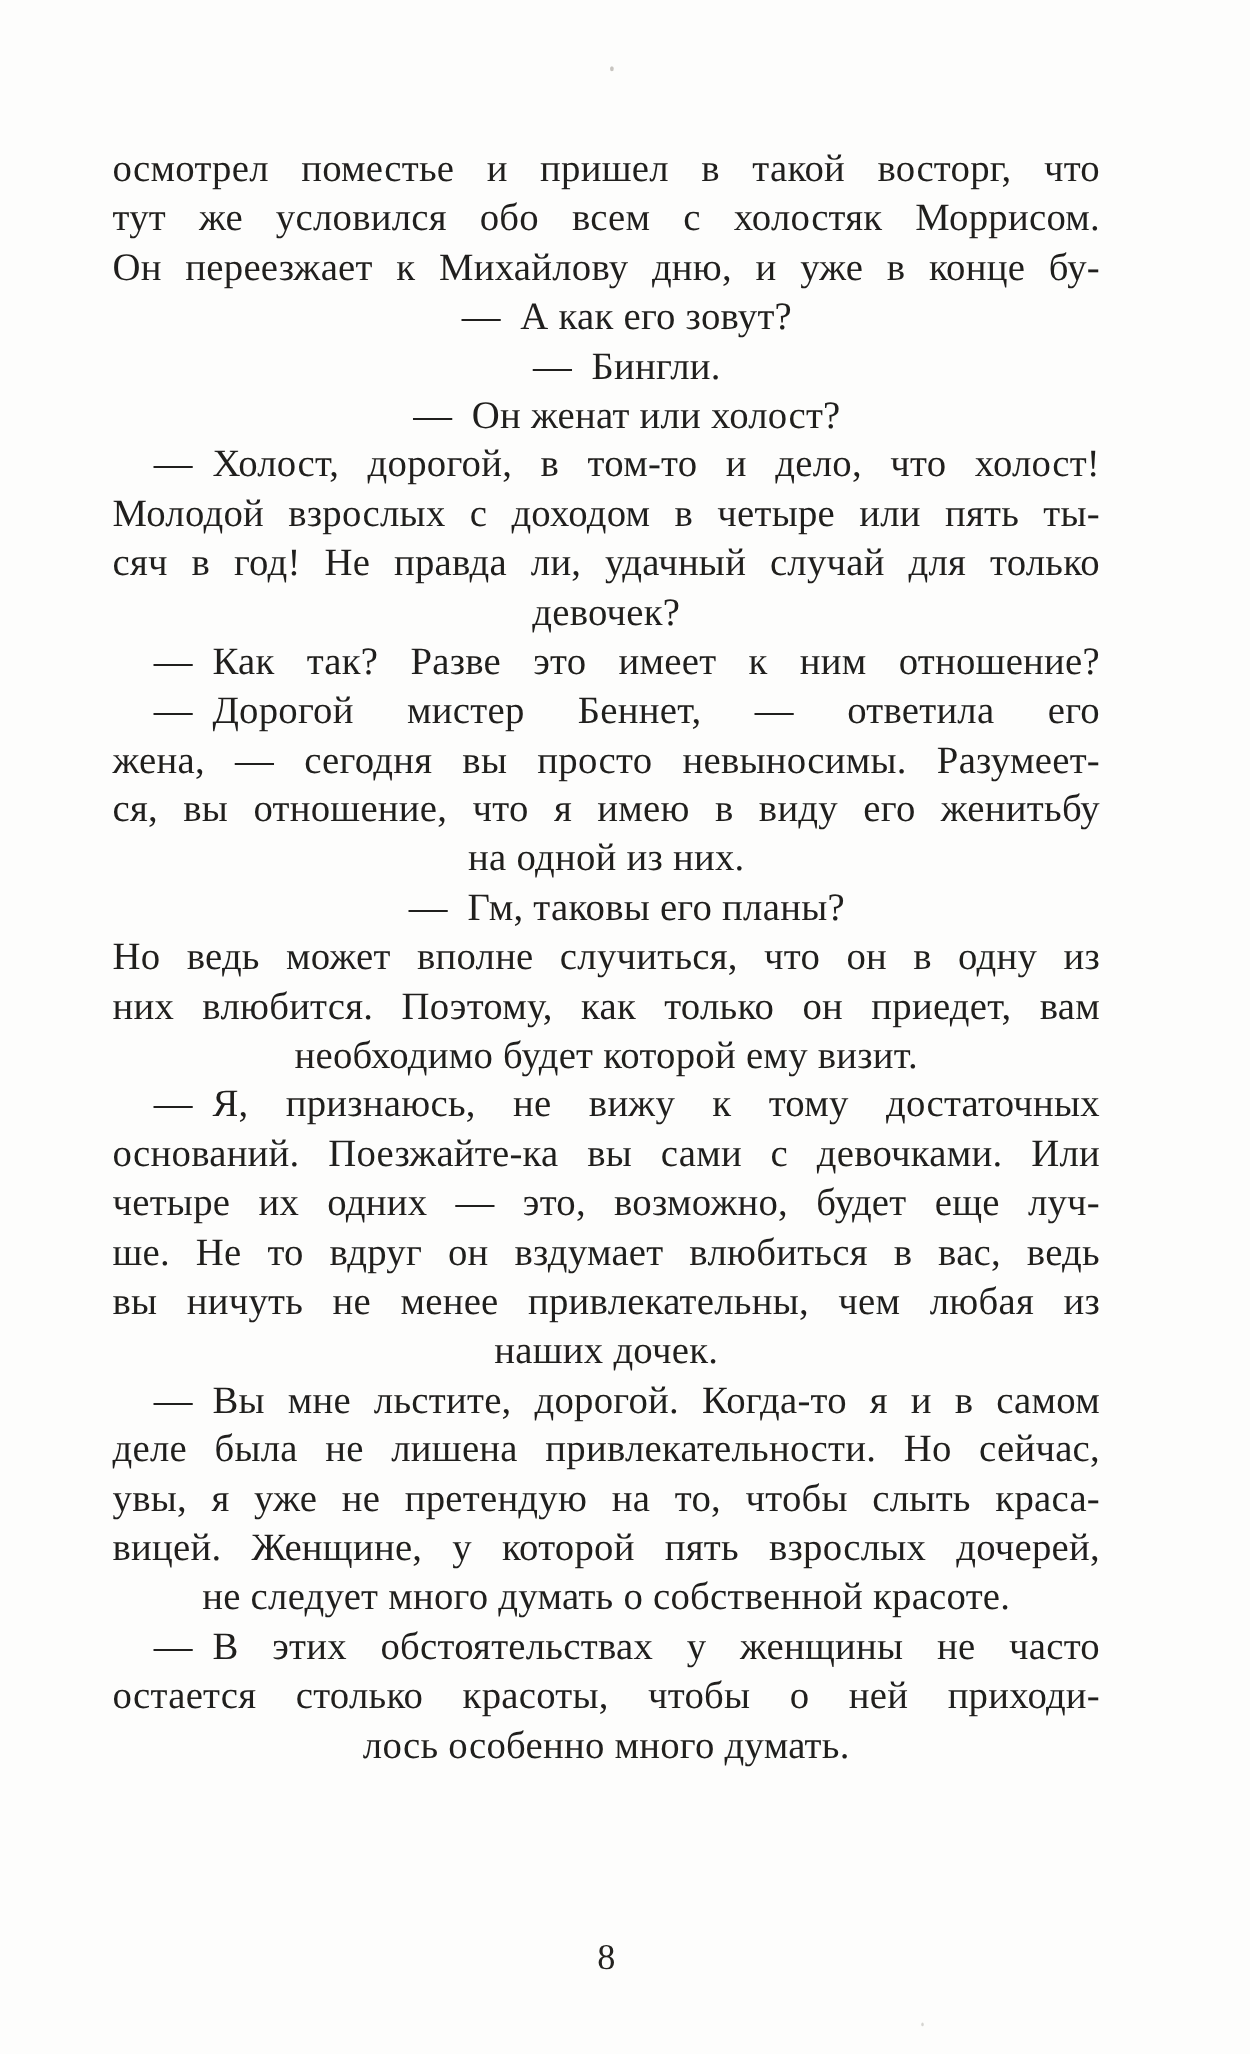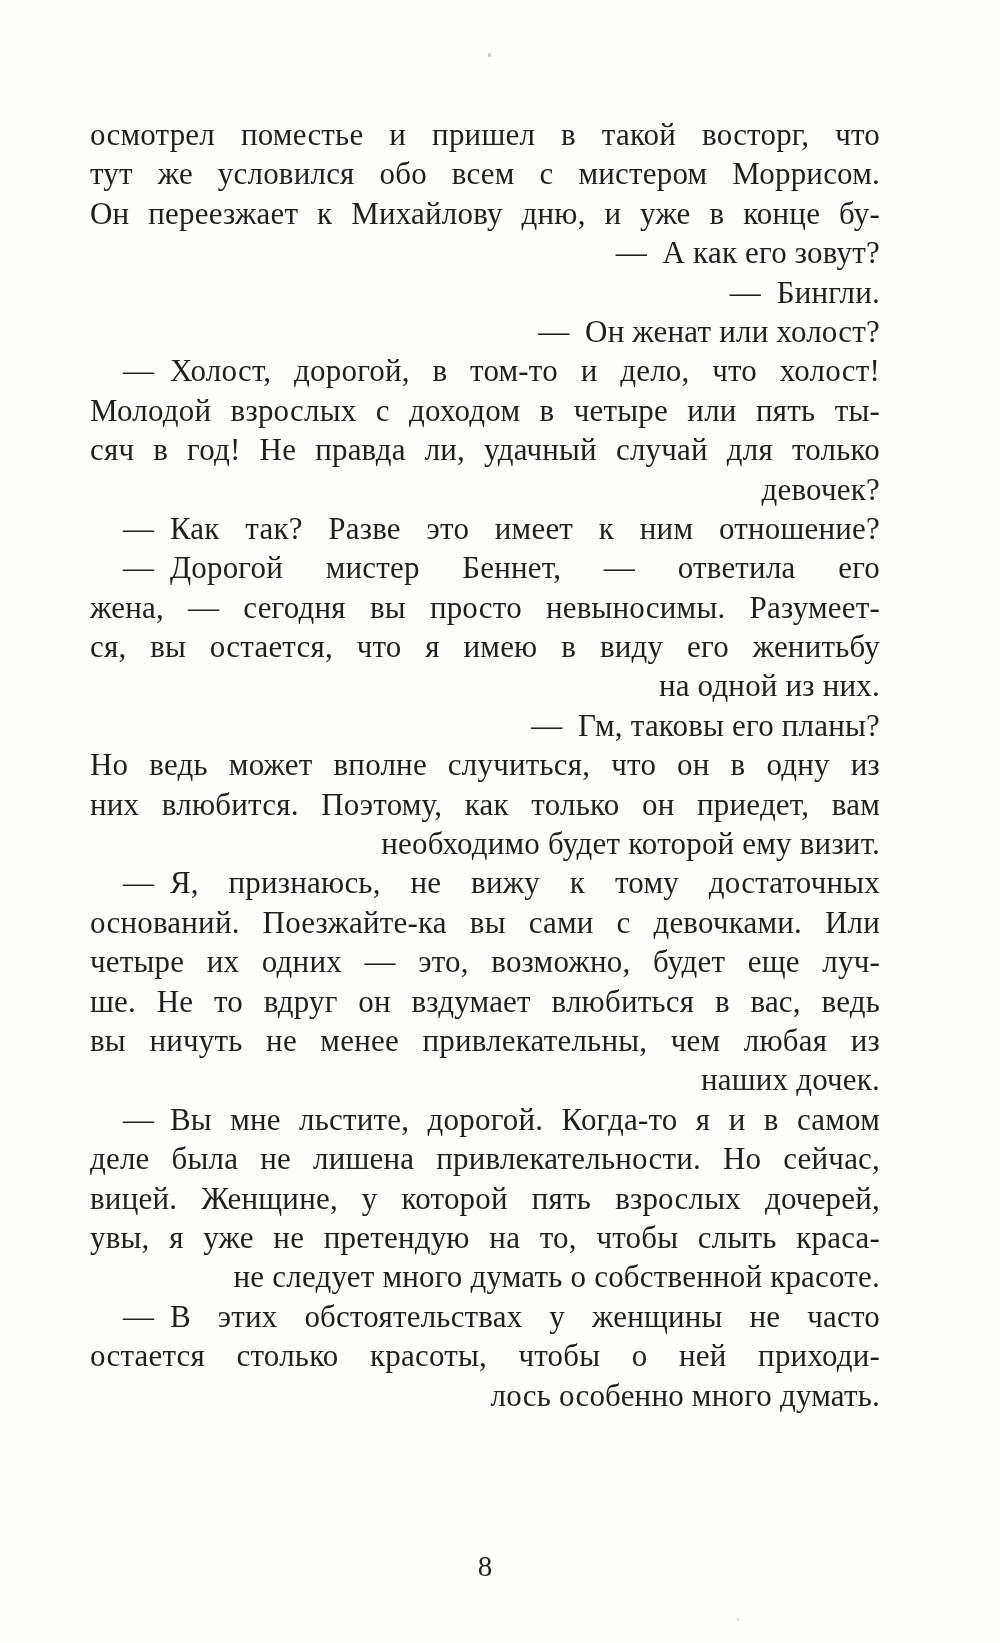--- a/index.html
+++ b/index.html
@@ -21,21 +21,21 @@
     top: 115px;
     width: 790px;
     font-size: 31px;
     line-height: 39.4px;
     letter-spacing: 0.2px;
   }
   .paragraph { margin: 0; padding: 0; }
   .line {
     height: 39.4px;
     overflow: visible;
-    text-align: right;
+    text-align: center;
   }
   .line.just {
     text-align: justify;
     text-align-last: justify;
   }
   .line.indent { padding-left: 33px; }
   .page-number {
     position: absolute;
     left: 90px;
     top: 1551px;
@@ -54,21 +54,21 @@
   .speck-2 { left: 737px; top: 1618px; width: 2px; height: 3px; opacity: 0.55; }
 </style>
 </head>
 <body>
 
 <div class="page">
   <div class="speck speck-1"></div>
   <div class="text-block">
       <div class="paragraph">
         <div class="line just">осмотрел поместье и пришел в такой восторг, что</div>
-        <div class="line just">тут же условился обо всем с мистером Моррисом.</div>
+        <div class="line just">тут же условился обо всем с холостяк Моррисом.</div>
         <div class="line just">Он переезжает к Михайлову дню, и уже в конце бу-</div>
       </div>
       <div class="paragraph">
         <div class="line indent">— А как его зовут?</div>
       </div>
       <div class="paragraph">
         <div class="line indent">— Бингли.</div>
       </div>
       <div class="paragraph">
         <div class="line indent">— Он женат или холост?</div>
@@ -78,21 +78,21 @@
         <div class="line just">Молодой взрослых с доходом в четыре или пять ты-</div>
         <div class="line just">сяч в год! Не правда ли, удачный случай для только</div>
         <div class="line">девочек?</div>
       </div>
       <div class="paragraph">
         <div class="line just indent">— Как так? Разве это имеет к ним отношение?</div>
       </div>
       <div class="paragraph">
         <div class="line just indent">— Дорогой мистер Беннет, — ответила его</div>
         <div class="line just">жена, — сегодня вы просто невыносимы. Разумеет-</div>
-        <div class="line just">ся, вы остается, что я имею в виду его женитьбу</div>
+        <div class="line just">ся, вы отношение, что я имею в виду его женитьбу</div>
         <div class="line">на одной из них.</div>
       </div>
       <div class="paragraph">
         <div class="line indent">— Гм, таковы его планы?</div>
       </div>
       <div class="paragraph">
         <div class="line just">Но ведь может вполне случиться, что он в одну из</div>
         <div class="line just">них влюбится. Поэтому, как только он приедет, вам</div>
         <div class="line">необходимо будет которой ему визит.</div>
       </div>
@@ -100,22 +100,22 @@
         <div class="line just indent">— Я, признаюсь, не вижу к тому достаточных</div>
         <div class="line just">оснований. Поезжайте-ка вы сами с девочками. Или</div>
         <div class="line just">четыре их одних — это, возможно, будет еще луч-</div>
         <div class="line just">ше. Не то вдруг он вздумает влюбиться в вас, ведь</div>
         <div class="line just">вы ничуть не менее привлекательны, чем любая из</div>
         <div class="line">наших дочек.</div>
       </div>
       <div class="paragraph">
         <div class="line just indent">— Вы мне льстите, дорогой. Когда-то я и в самом</div>
         <div class="line just">деле была не лишена привлекательности. Но сейчас,</div>
+        <div class="line just">увы, я уже не претендую на то, чтобы слыть краса-</div>
         <div class="line just">вицей. Женщине, у которой пять взрослых дочерей,</div>
-        <div class="line just">увы, я уже не претендую на то, чтобы слыть краса-</div>
         <div class="line">не следует много думать о собственной красоте.</div>
       </div>
       <div class="paragraph">
         <div class="line just indent">— В этих обстоятельствах у женщины не часто</div>
         <div class="line just">остается столько красоты, чтобы о ней приходи-</div>
         <div class="line">лось особенно много думать.</div>
       </div>
     </div>
   <div class="page-number">8</div>
   <div class="speck speck-2"></div>

